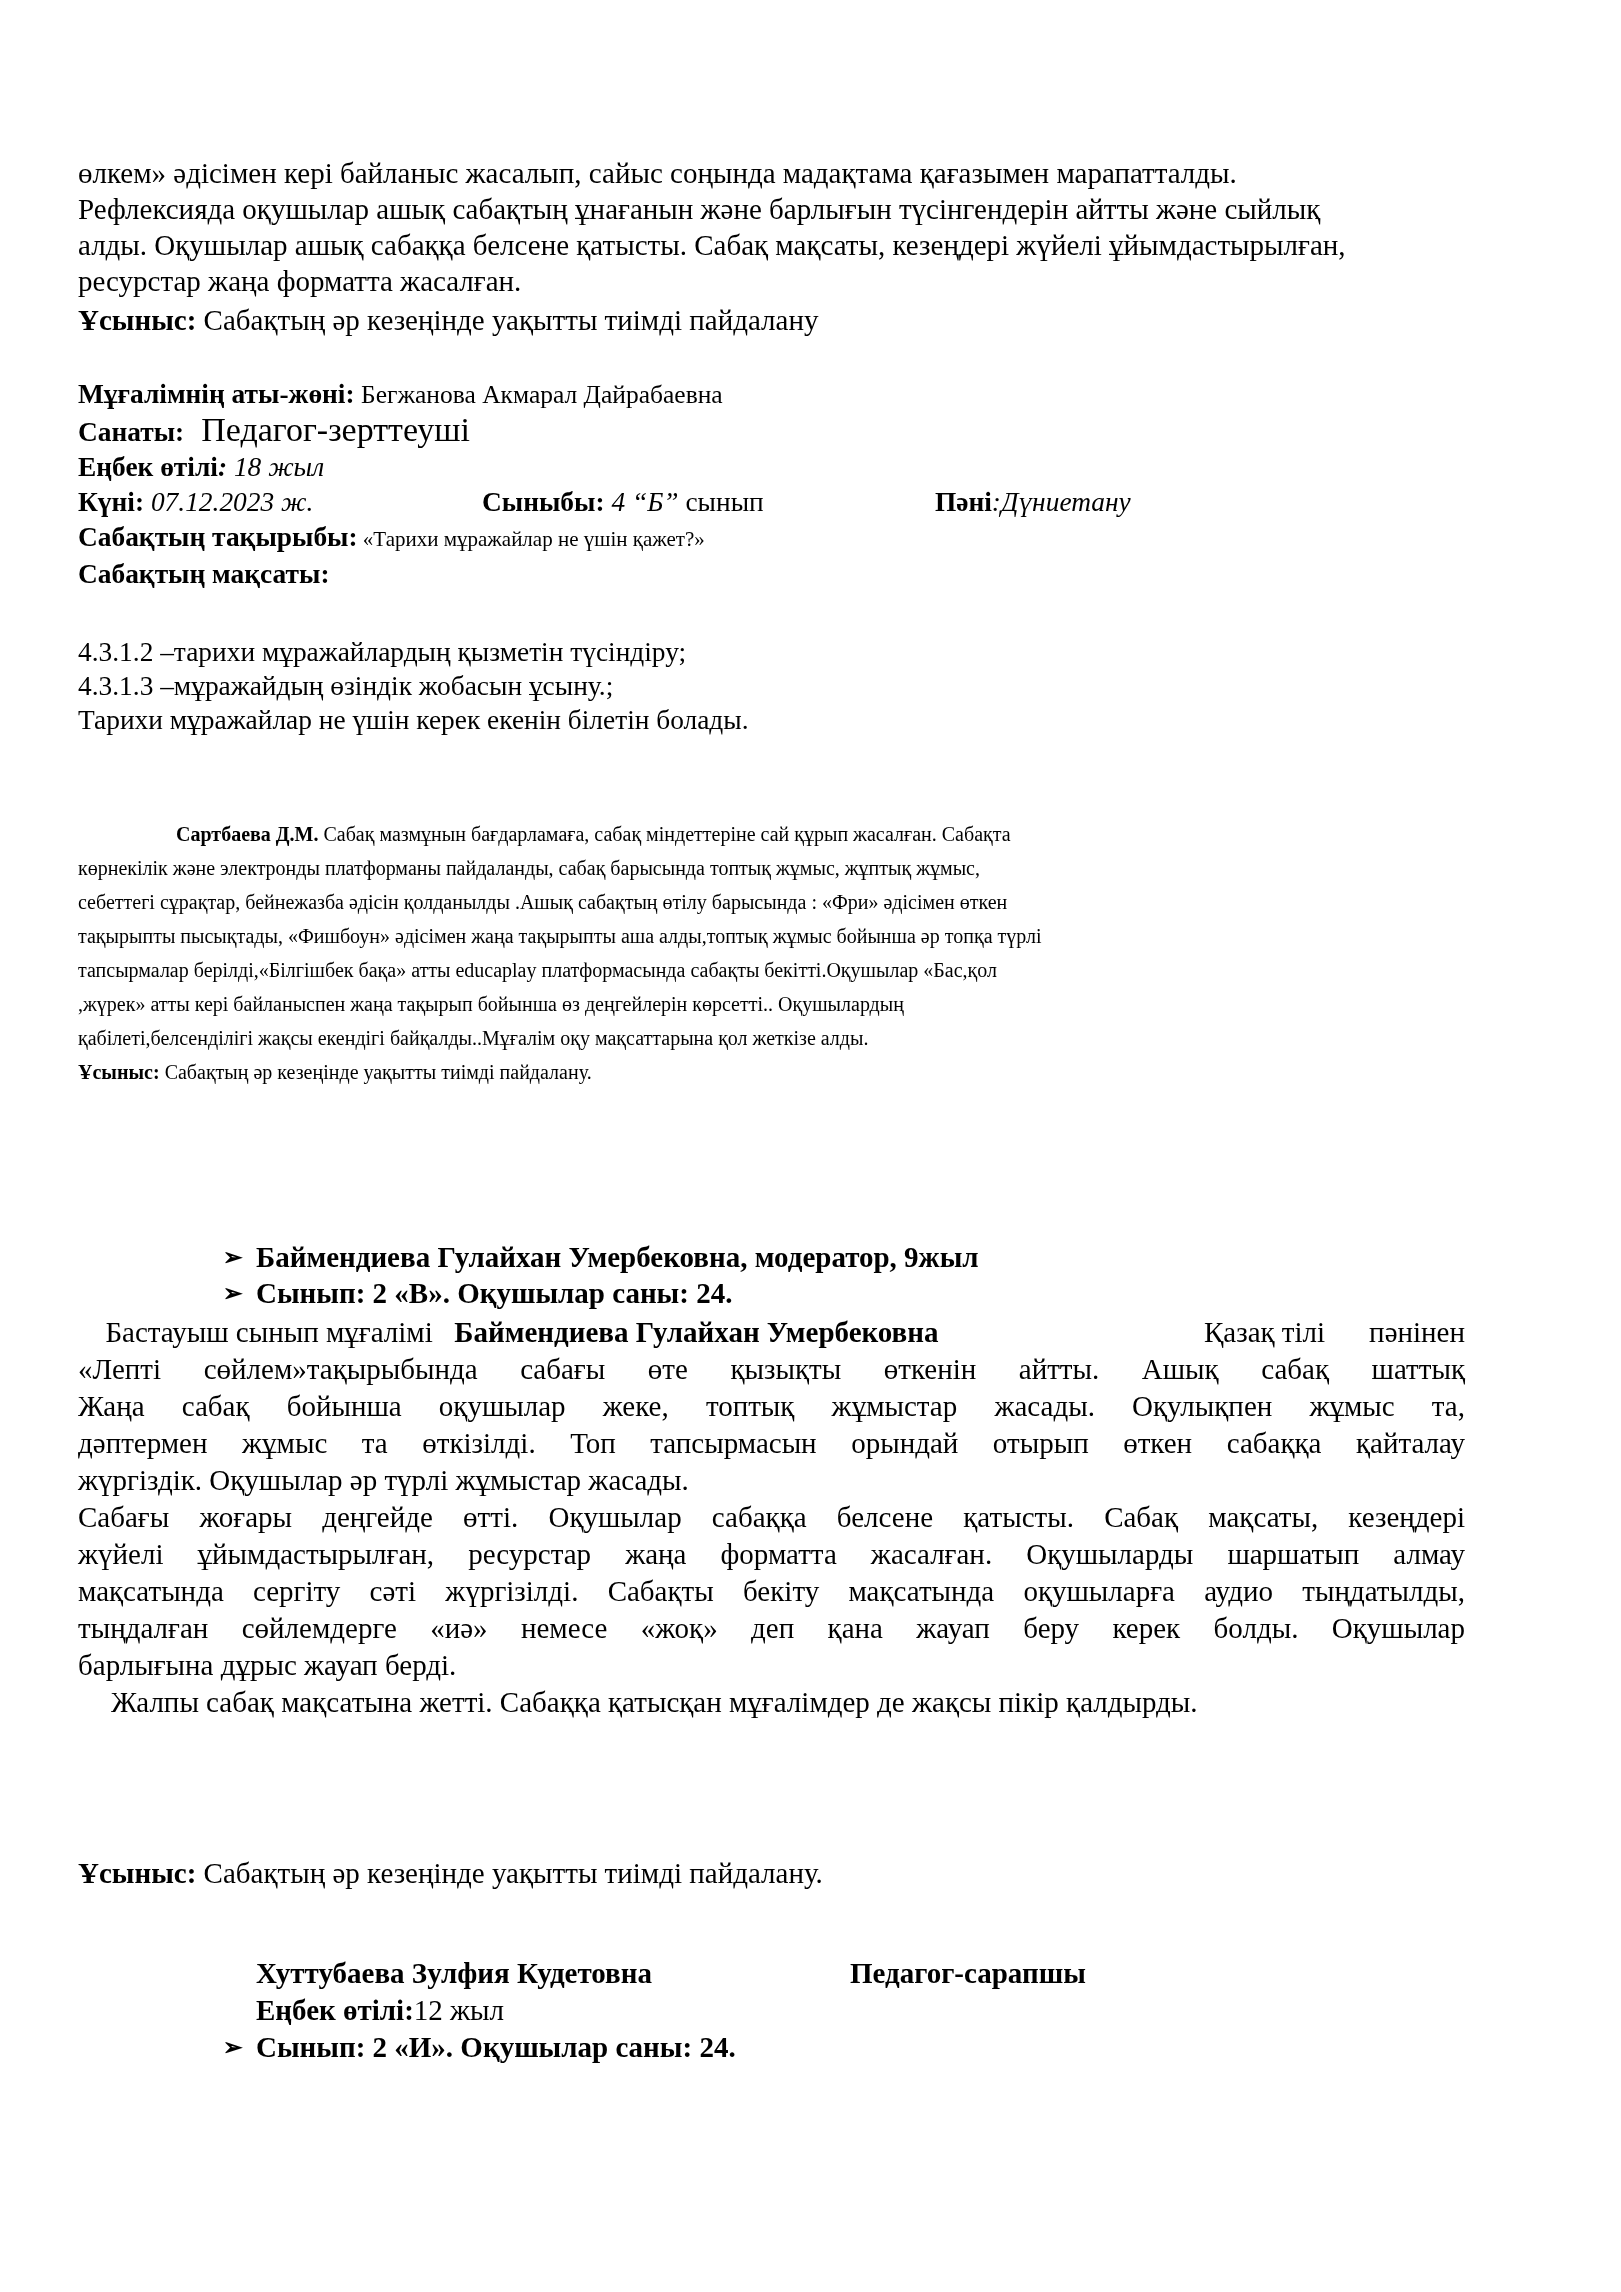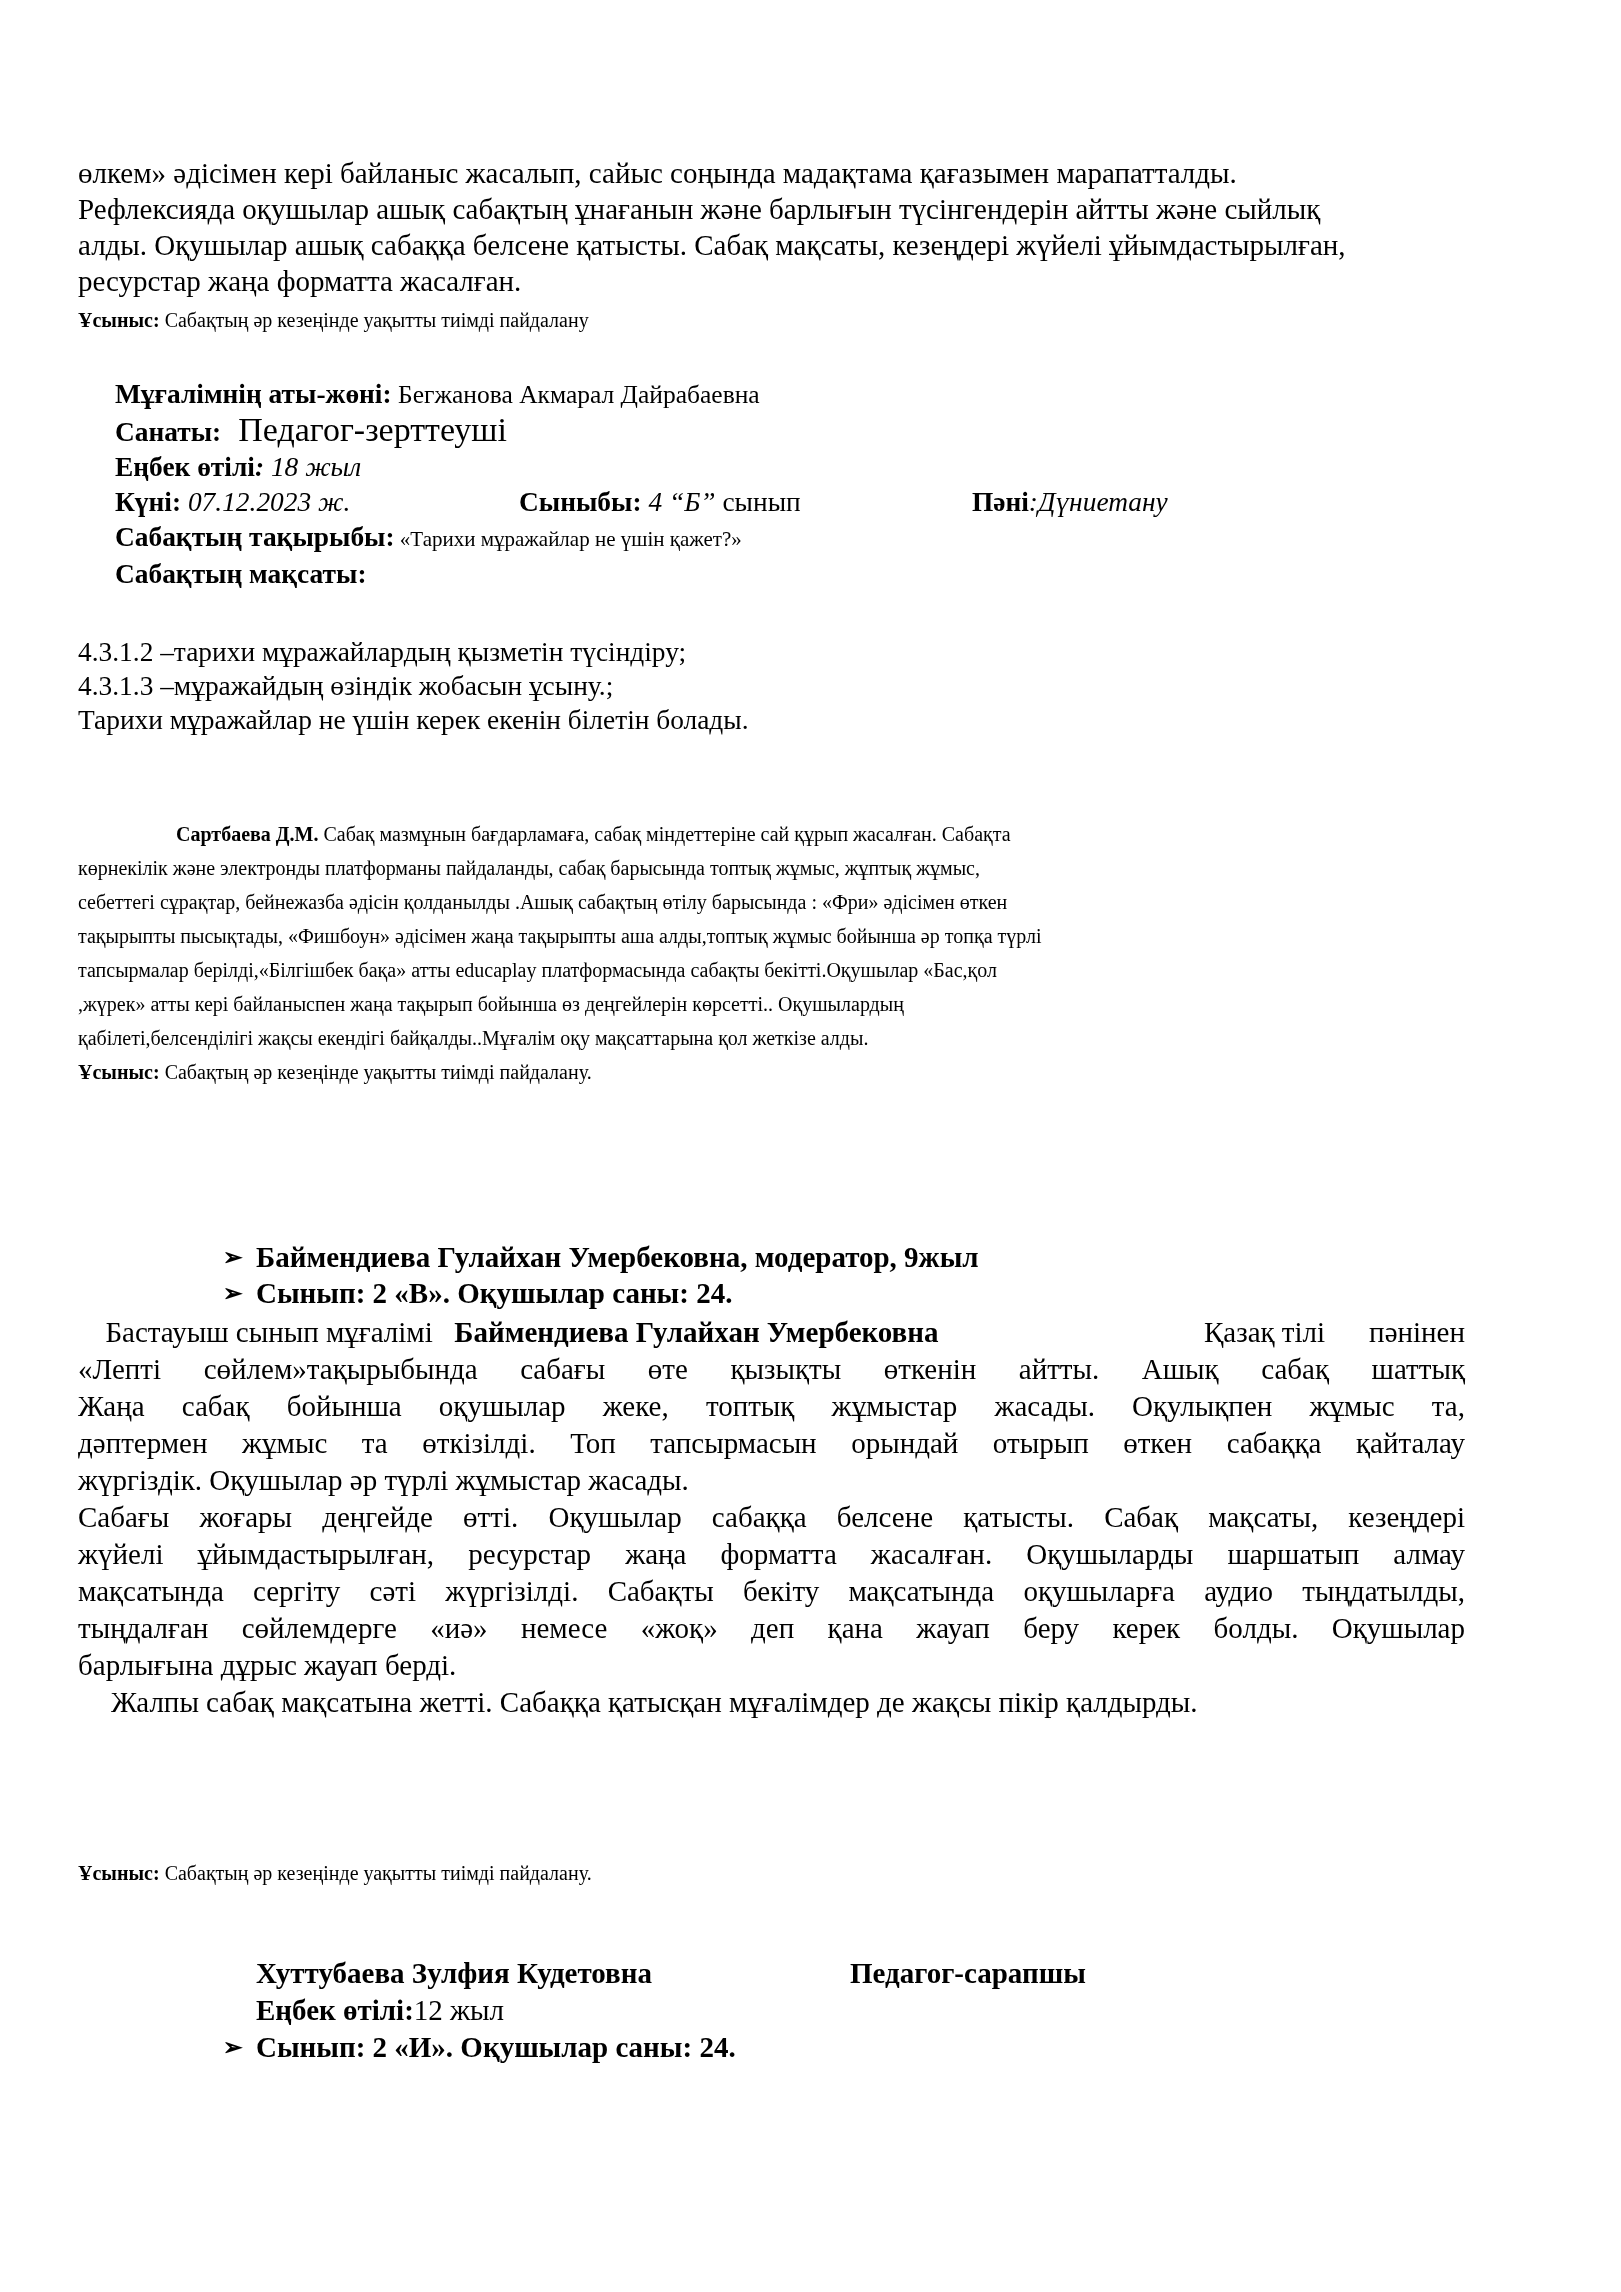--- a/index.html
+++ b/index.html
@@ -4,21 +4,21 @@
 <style>
   html, body { margin: 0; padding: 0; background: #ffffff; }
   body {
     width: 1621px; height: 2293px; position: relative; overflow: hidden;
     font-family: "Liberation Serif", serif; color: #000;
   }
   .page { position: absolute; left: 0; top: 0; width: 1621px; height: 1929px; }
   .blk { position: absolute; left: 78px; width: 1490px; }
   .p30 { font-size: 29px; line-height: 36px; }
   .p28 { font-size: 27.4px; line-height: 34px; }
-  .p27 { font-size: 20px; line-height: 33px; }
+  .p27 { font-size: 29px; line-height: 33px; }
   .line { white-space: nowrap; }
   b, .b { font-weight: bold; }
   i, .i { font-style: italic; }
   .just { text-align: justify; text-align-last: justify; white-space: normal; }
   .arrow { display: inline-block; width: 33px; font-size: 23.5px; vertical-align: 2px; }
   .tab { display: inline-block; }
 </style>
 </head>
 <body>
 
@@ -27,21 +27,21 @@
   <div class="blk p30" style="top:155px;">
     <div class="line">өлкем» әдісімен  кері байланыс жасалып, сайыс соңында  мадақтама қағазымен марапатталды.</div>
     <div class="line">Рефлексияда оқушылар ашық  сабақтың ұнағанын  және барлығын түсінгендерін айтты және сыйлық</div>
     <div class="line">алды. Оқушылар ашық сабаққа белсене қатысты. Сабақ мақсаты, кезеңдері жүйелі ұйымдастырылған,</div>
     <div class="line">ресурстар жаңа форматта жасалған.</div>
   </div>
   <div class="blk p27" style="top:304px;">
     <span class="b">Ұсыныс:</span><span> Сабақтың әр кезеңінде уақытты тиімді пайдалану</span>
   </div>
 
-  <div class="blk p28" style="top:377px; line-height:35px;margin-left:37px;">
+  <div class="blk p28" style="top:377px; line-height:35px;">
     <div class="line">
       <span class="b">Мұғалімнің аты-жөні:</span><span style="font-size:25.5px"> Бегжанова Акмарал Дайрабаевна</span>
     </div>
     <div class="line">
       <span class="b">Санаты:</span><span style="font-size:34px; white-space:pre">  Педагог-зерттеуші</span>
     </div>
     <div class="line">
       <span class="b">Еңбек өтілі</span><span class="b i">:</span><span class="i"> 18 жыл</span>
     </div>
     <div class="line">

